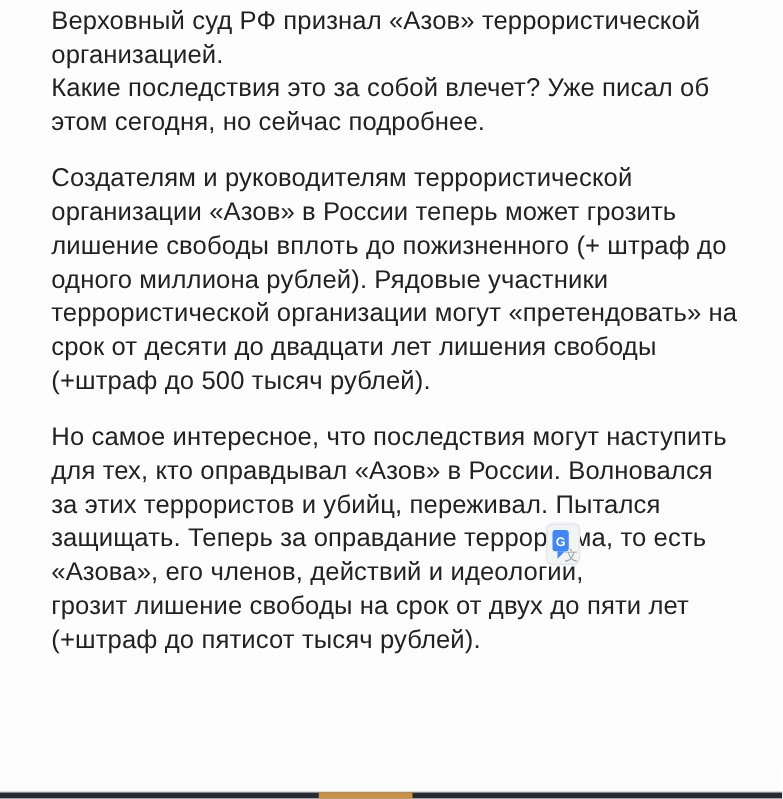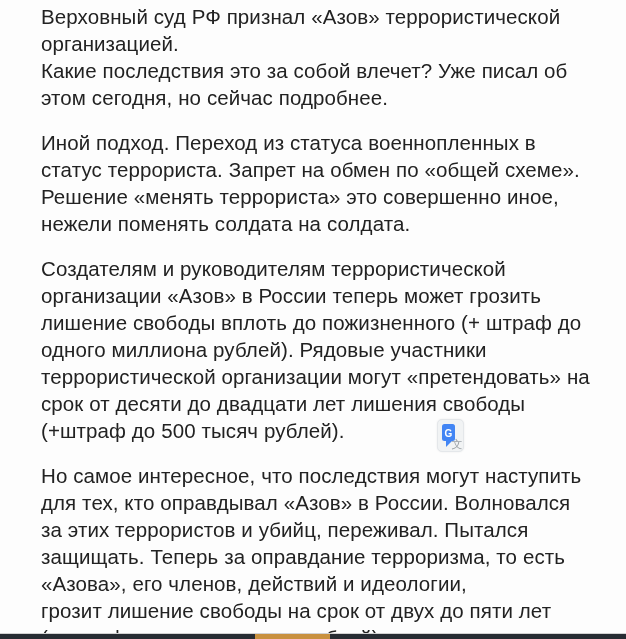--- a/index.html
+++ b/index.html
@@ -73,21 +73,20 @@
   }
 </style>
 </head>
 <body>
 
 <div class="page">
 
   <article class="post">
     <p>Верховный суд РФ признал «Азов» террористической организацией.
 Какие последствия это за собой влечет? Уже писал об этом сегодня, но сейчас подробнее.</p>
-    <p>Иной подход. Переход из статуса военнопленных в статус террориста. Запрет на обмен по «общей схеме». Решение «менять террориста» это совершенно иное, нежели поменять солдата на солдата.</p>
     <p>Создателям и руководителям террористической организации «Азов» в России теперь может грозить лишение свободы вплоть до пожизненного (+ штраф до одного миллиона рублей). Рядовые участники террористической организации могут «претендовать» на срок от десяти до двадцати лет лишения свободы (+штраф до 500 тысяч рублей).</p>
     <p>Но самое интересное, что последствия могут наступить для тех, кто оправдывал «Азов» в России. Волновался за этих террористов и убийц, переживал. Пытался защищать. Теперь за оправдание терроризма, то есть «Азова», его членов, действий и идеологии,
 грозит лишение свободы на срок от двух до пяти лет (+штраф до пятисот тысяч рублей).</p>
   </article>
 
   <button class="translate-btn">
     <svg width="25" height="31" viewBox="0 0 25 31" xmlns="http://www.w3.org/2000/svg" aria-hidden="true">
       <text x="19" y="28" text-anchor="middle" font-family="DejaVu Sans, sans-serif" font-size="11" fill="#9aa0a6">文</text>
       <rect x="4" y="4" width="13" height="17" rx="2.5" fill="#4285f4"></rect>
       <path d="M8 21 L8 27 L14 21 Z" fill="#4285f4"></path>

